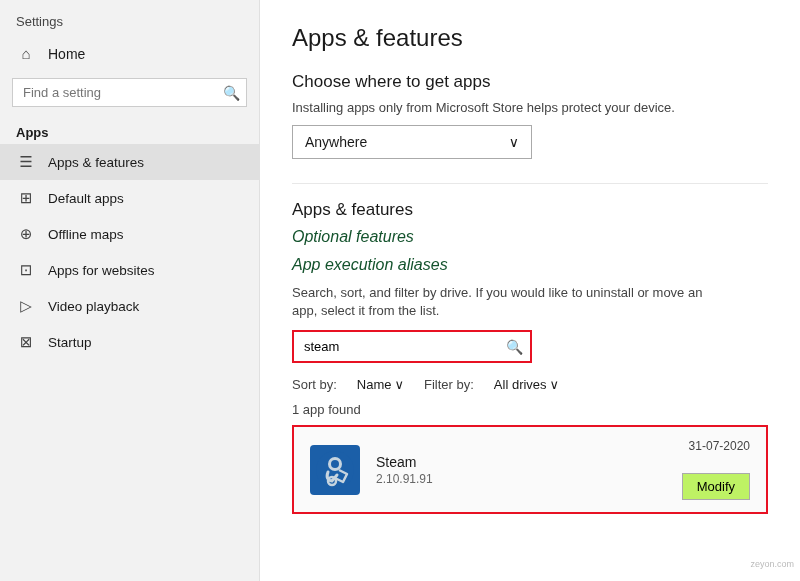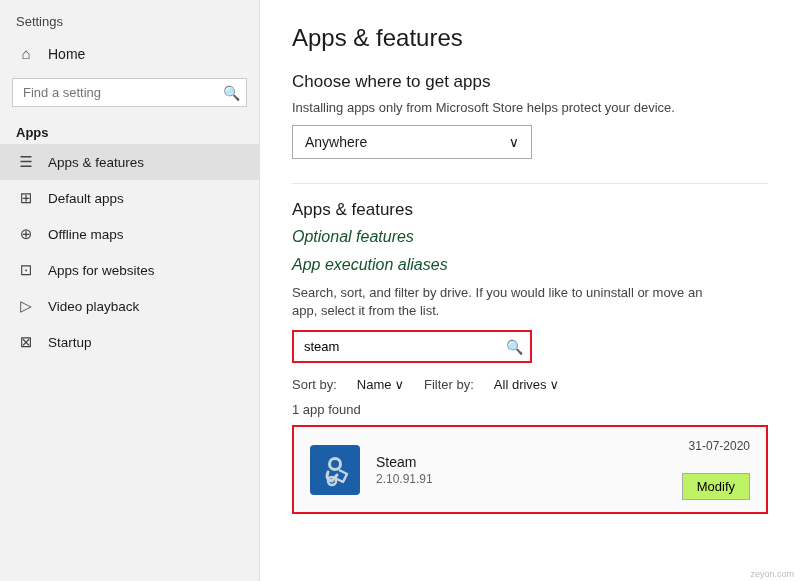--- a/index.html
+++ b/index.html
@@ -267,21 +267,21 @@
     .btn-uninstall {
       padding: 5px 14px;
       border: 2px solid #e81123;
       background: #e8e8e8;
       font-size: 13px;
       cursor: pointer;
     }
 
     .watermark {
       position: fixed;
-      bottom: 2px;
+      bottom: 12px;
       right: 6px;
       font-size: 9px;
       color: #bbb;
     }
   </style>
 </head>
 <body>
 
 <div class="sidebar">
   <div class="settings-title">Settings</div>

